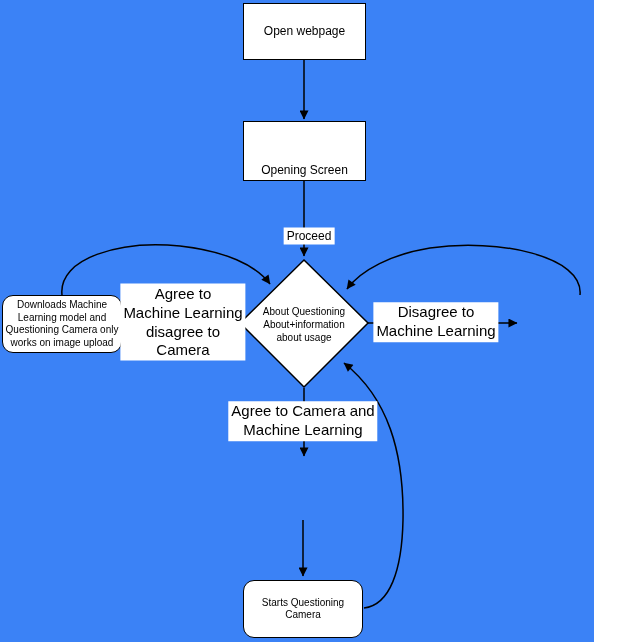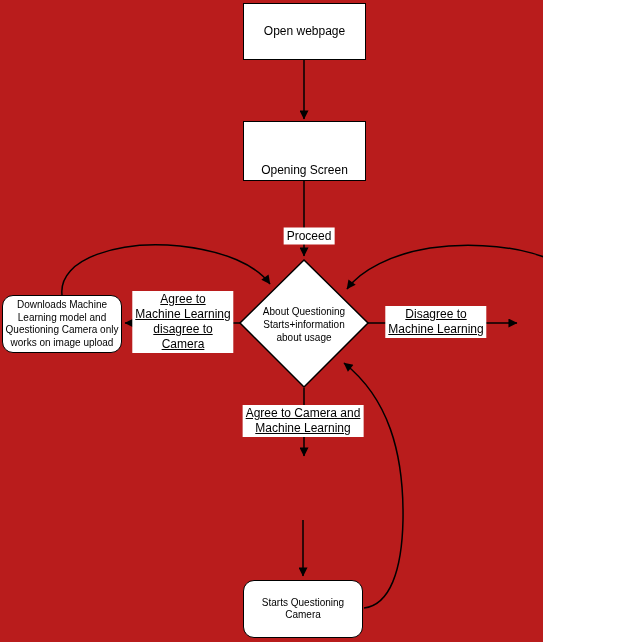--- a/index.html
+++ b/index.html
@@ -1,20 +1,20 @@
 <!DOCTYPE html>
 <html><head>
 <meta charset="utf-8">
 <style>
   html, body { margin: 0; padding: 0; background: #ffffff; }
   .canvas {
     position: relative;
-    width: 543px;
+    width: 594px;
     height: 642px;
-    background: #b91c1c;
+    background: #3b82f6;
     font-family: "Liberation Sans", sans-serif;
     color: #000000;
     overflow: hidden;
   }
   .connector-layer {
     position: absolute;
     left: 0; top: 0;
     width: 642px; height: 642px;
   }
   .node {
@@ -44,21 +44,21 @@
   .edge-label {
     position: absolute;
     transform: translate(-50%, -50%);
     background: #ffffff;
     text-align: center;
     white-space: pre-line;
     padding: 1px 3px;
     line-height: 1.25;
   }
   .edge-label-lg { font-size: 12px; }
-  .edge-label-sm { font-size: 12px; text-decoration: underline; }
+  .edge-label-sm { font-size: 15px; }
 </style>
 </head>
 <body>
 
 <div class="canvas">
 
   <svg class="connector-layer" width="642" height="642" viewBox="0 0 642 642" xmlns="http://www.w3.org/2000/svg">
     <defs>
       <marker id="arrow" viewBox="0 0 10 10" refX="9.5" refY="5" markerWidth="11" markerHeight="9" orient="auto" markerUnits="userSpaceOnUse">
         <path d="M 0 0 L 10 5 L 0 10 z" fill="#000000"></path>
@@ -101,21 +101,21 @@
 works on image upload</span>
   </div>
 
 
 
   <div class="node node-sm" style="left:243px; top:580px; width:120px; height:58px;">
     <span>Starts Questioning Camera</span>
   </div>
 
   <div class="diamond-text" style="left:304px; top:324px;">About Questioning
-Starts+information
+About+information
 about usage</div>
 
   <div class="edge-label edge-label-lg" style="left:309px; top:236px;">Proceed</div>
 
   <div class="edge-label edge-label-sm" style="left:183px; top:322px;">Agree to
 Machine Learning
 disagree to
 Camera</div>
 
   <div class="edge-label edge-label-sm" style="left:436px; top:322px;">Disagree to

